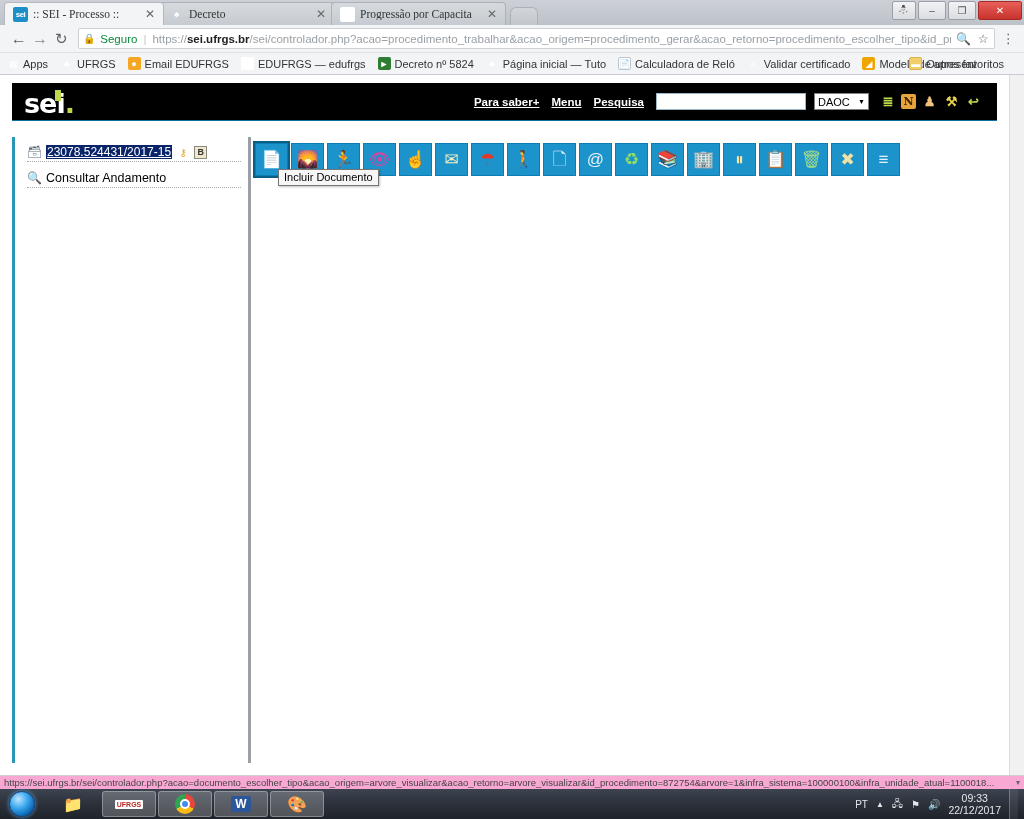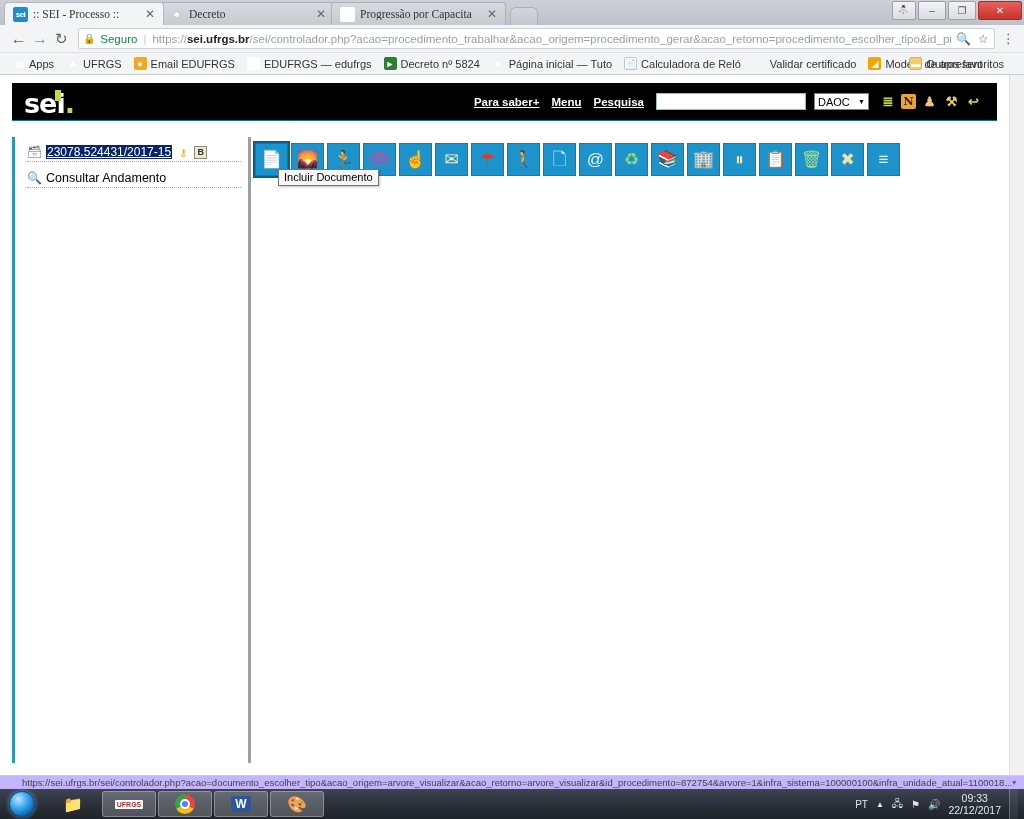--- a/index.html
+++ b/index.html
@@ -100,21 +100,21 @@
   .secure { color: #0a8a3c; margin-right: 6px; white-space: nowrap;}
   .sep { color: #c4c7cb; margin-right: 6px; }
   .url { color: #9aa0a6; white-space: nowrap; overflow: hidden; flex: 1 1 auto;}
   .url b { color: #202124; font-weight: bold; }
   .omni-ico { color: #5f6368; font-size: 12px; margin-left: 6px; }
   .menu-dots { color: #5f6368; font-size: 13px; width: 16px; text-align: center; }
 
   
   .bookmarks {
     height: 22px; background: #f3f4f6;
-    display: flex; align-items: center; padding: 0 12px;
+    display: flex; align-items: center; padding: 0 6px;
     font-size: 11px; color: #333;
     border-bottom: 1px solid #c9ccd0;
     position: relative;
   }
   .bm { display: flex; align-items: center; margin-right: 12px; white-space: nowrap; }
   .bm .bico {
     width: 13px; height: 13px; margin-right: 4px;
     display: flex; align-items: center; justify-content: center;
     font-size: 9px; border-radius: 2px; color:#fff; overflow:hidden;
   }
@@ -248,23 +248,23 @@
     white-space: nowrap; z-index: 30;
     box-shadow: 1px 1px 2px rgba(0,0,0,.25);
   }
   .content-msg {
     margin: 14px 0 0 2px; font-size: 13px; color: #111;
   }
 
   
   .statusbar {
     position: absolute; left: 0; bottom: 0; width: 1024px; height: 14px;
-    background: #c4b5fd; border-top: 1px solid #cfcfcf;
+    background: #f9a8d4; border-top: 1px solid #cfcfcf;
     font-size: 9.5px; color: #444; display: flex; align-items: center;
-    padding: 0 22px; white-space: nowrap; overflow: hidden;
+    padding: 0 4px; white-space: nowrap; overflow: hidden;
   }
   .statusbar .sdrop { margin-left:auto; color:#666; font-size:8px; }
 
   
   .taskbar {
     position: absolute; left: 0; bottom: 0; width: 1024px; height: 30px;
     background: linear-gradient(to bottom,#3d4450,#2a2f38 55%,#1f232a);
     display: flex; align-items: center;
   }
   .startbtn {

